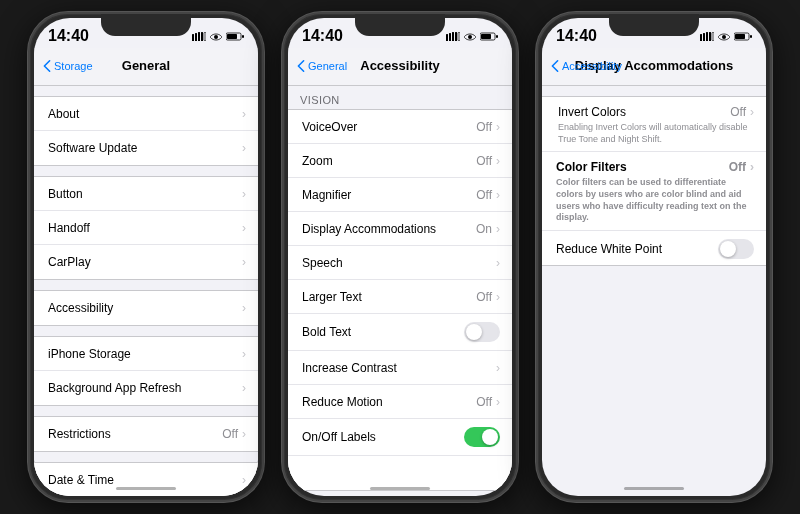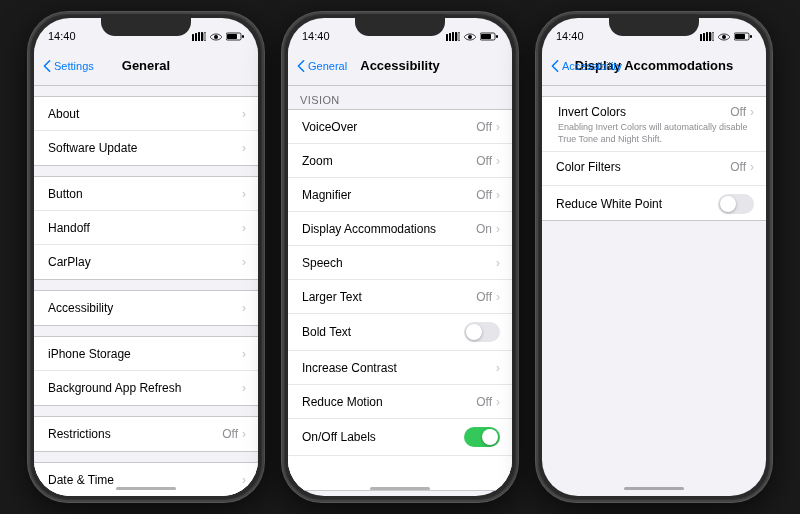--- a/index.html
+++ b/index.html
@@ -59,21 +59,21 @@
       display: flex;
       justify-content: space-between;
       align-items: center;
       padding: 6px 14px 0;
       font-size: 10px;
       font-weight: 600;
       color: #000;
       position: relative;
       z-index: 5;
     }
-    .status-time { font-weight: 400; font-size: 11px; }
+    .status-time { font-weight: 700; font-size: 16px; }
     .status-icons { display: flex; gap: 4px; align-items: center; font-size: 9px; }
 
     
     .nav-bar {
       background: rgba(242,242,247,0.95);
       border-bottom: 0.5px solid #c8c8cc;
       display: flex;
       align-items: center;
       justify-content: center;
       padding: 4px 10px 6px;
@@ -201,21 +201,21 @@
               <rect x="1" y="2" width="10" height="5" rx="0.8" fill="#000"></rect>
               <rect x="16" y="3" width="2" height="3" rx="1" fill="#000"></rect>
             </svg>
         </span>
       </div>
       <div class="nav-bar">
         <div class="nav-back">
           <svg viewBox="0 0 10 16" fill="none">
               <path d="M8 2L2 8L8 14" stroke="#007aff" stroke-width="1.8" stroke-linecap="round" stroke-linejoin="round"></path>
             </svg>
-          <span>Settings</span>
+          <span>Storage</span>
         </div>
         <span class="nav-title">General</span>
       </div>
 
       <div class="scroll-area">
         <div class="spacer-section"></div>
 
         <div class="list-section">
           <div class="list-item">
             <span class="list-item-title">About</span>
@@ -469,28 +469,29 @@
             <div style="display:flex; justify-content:space-between; width:100%; align-items:center;">
               <span class="list-item-title">Invert Colors</span>
               <div class="list-item-right">
                 <span class="list-item-value">Off</span>
                 <span class="chevron">›</span>
               </div>
             </div>
             <span class="list-item-subtitle" style="margin-top:3px;">Enabling Invert Colors will automatically disable True Tone and Night Shift.</span>
           </div>
 
-          <div class="list-item" style="flex-direction:column; align-items:flex-start; padding: 8px 12px 6px 14px;">
+          <div class="list-item" style="flex-direction:column; align-items:flex-start; padding: 8px 12px 6px 14px; font-weight: bold;">
             <div style="display:flex; justify-content:space-between; width:100%; align-items:center;">
               <span class="list-item-title">Color Filters</span>
               <div class="list-item-right">
                 <span class="list-item-value">Off</span>
                 <span class="chevron">›</span>
               </div>
             </div>
+            <span class="list-item-subtitle" style="margin-top:3px;">Color filters can be used to differentiate colors by users who are color blind and aid users who have difficulty reading text on the display.</span>
           </div>
 
 
           <div class="list-item" style="flex-direction:column; align-items:flex-start; padding: 8px 12px 6px 14px;">
             <div style="display:flex; justify-content:space-between; width:100%; align-items:center;">
               <span class="list-item-title">Reduce White Point</span>
               <div class="list-item-right">
                 <div class="toggle off">
                   <div class="toggle-thumb"></div>
                 </div>

